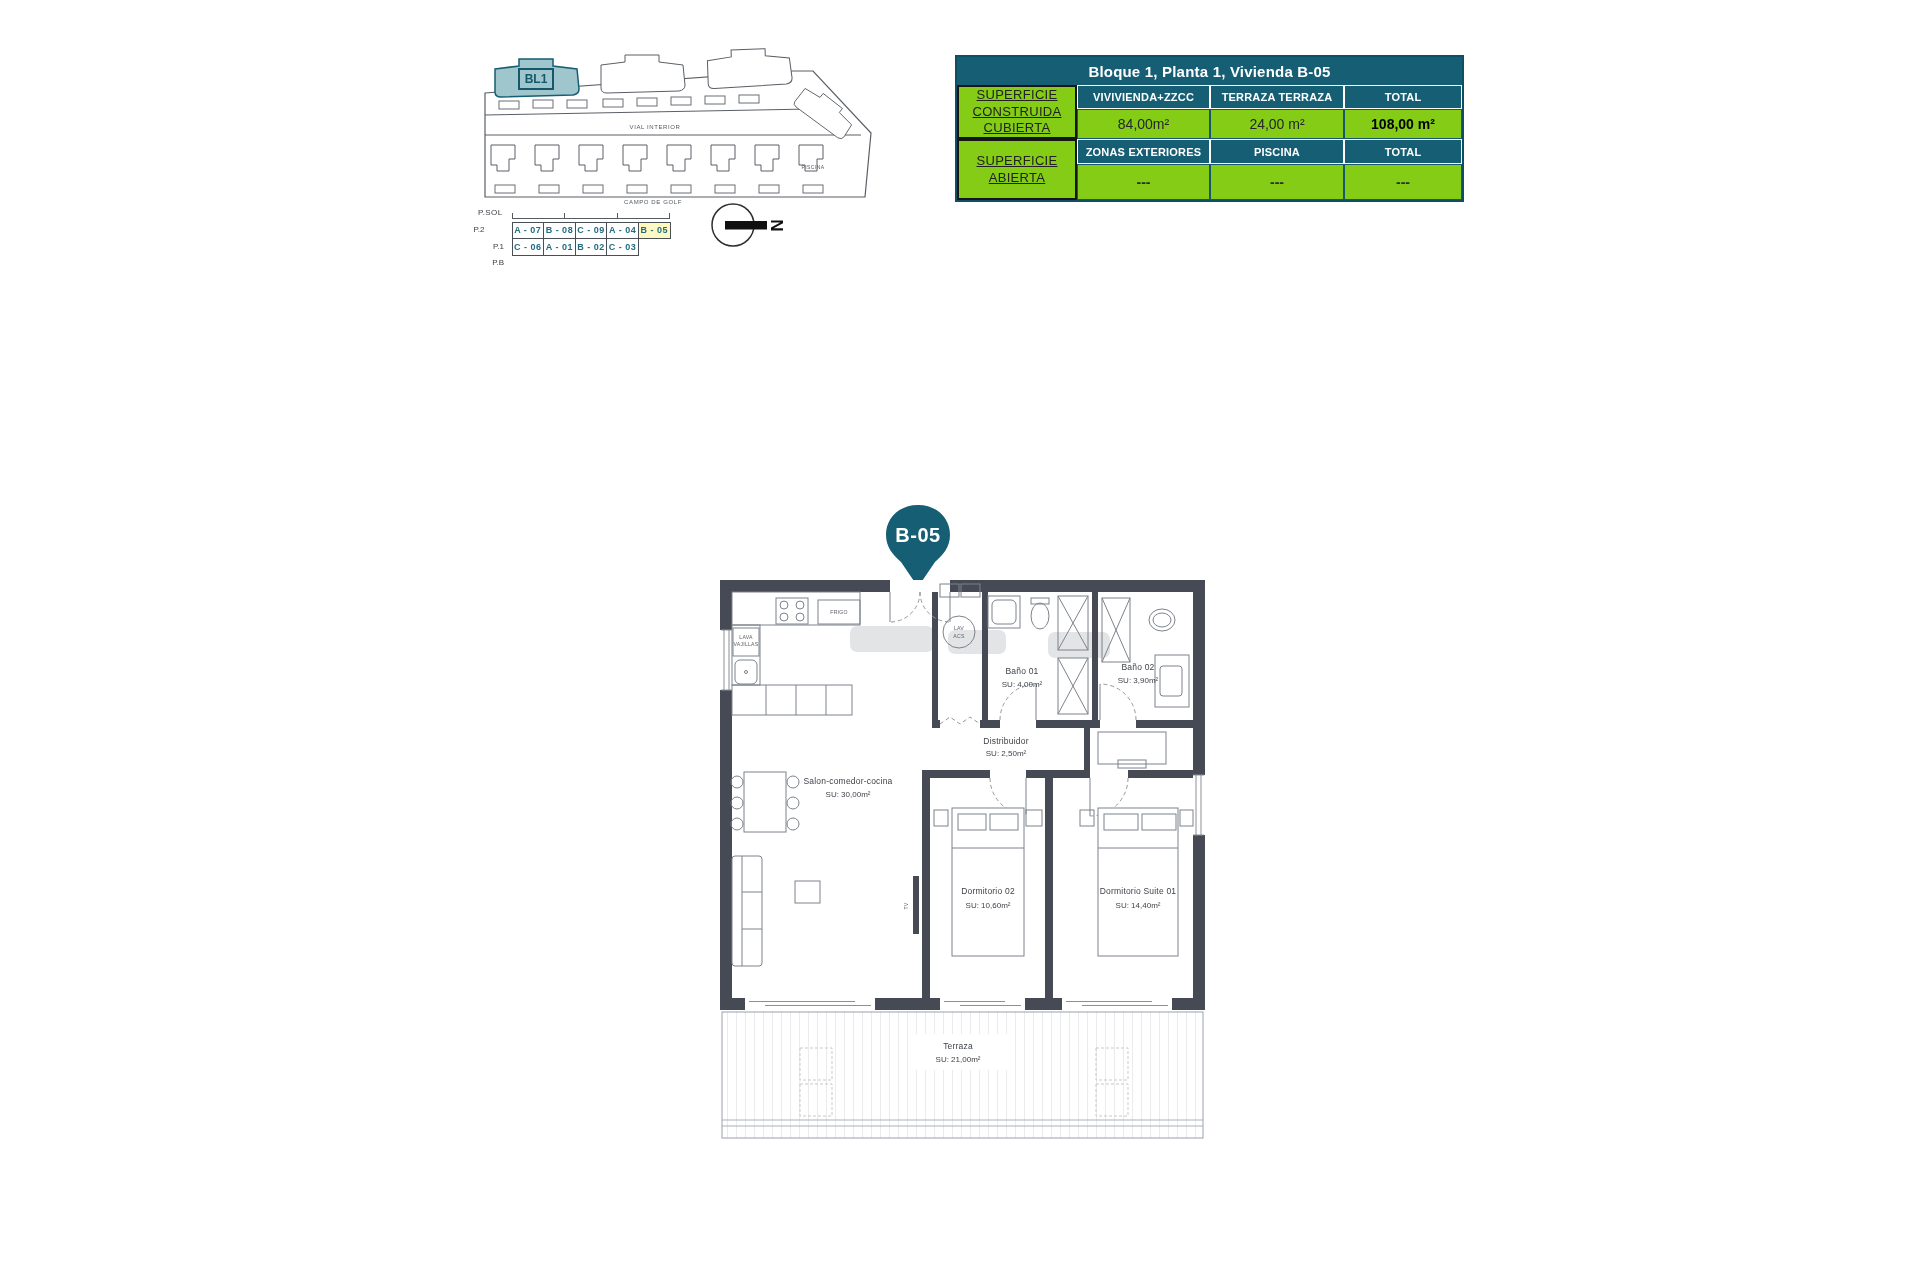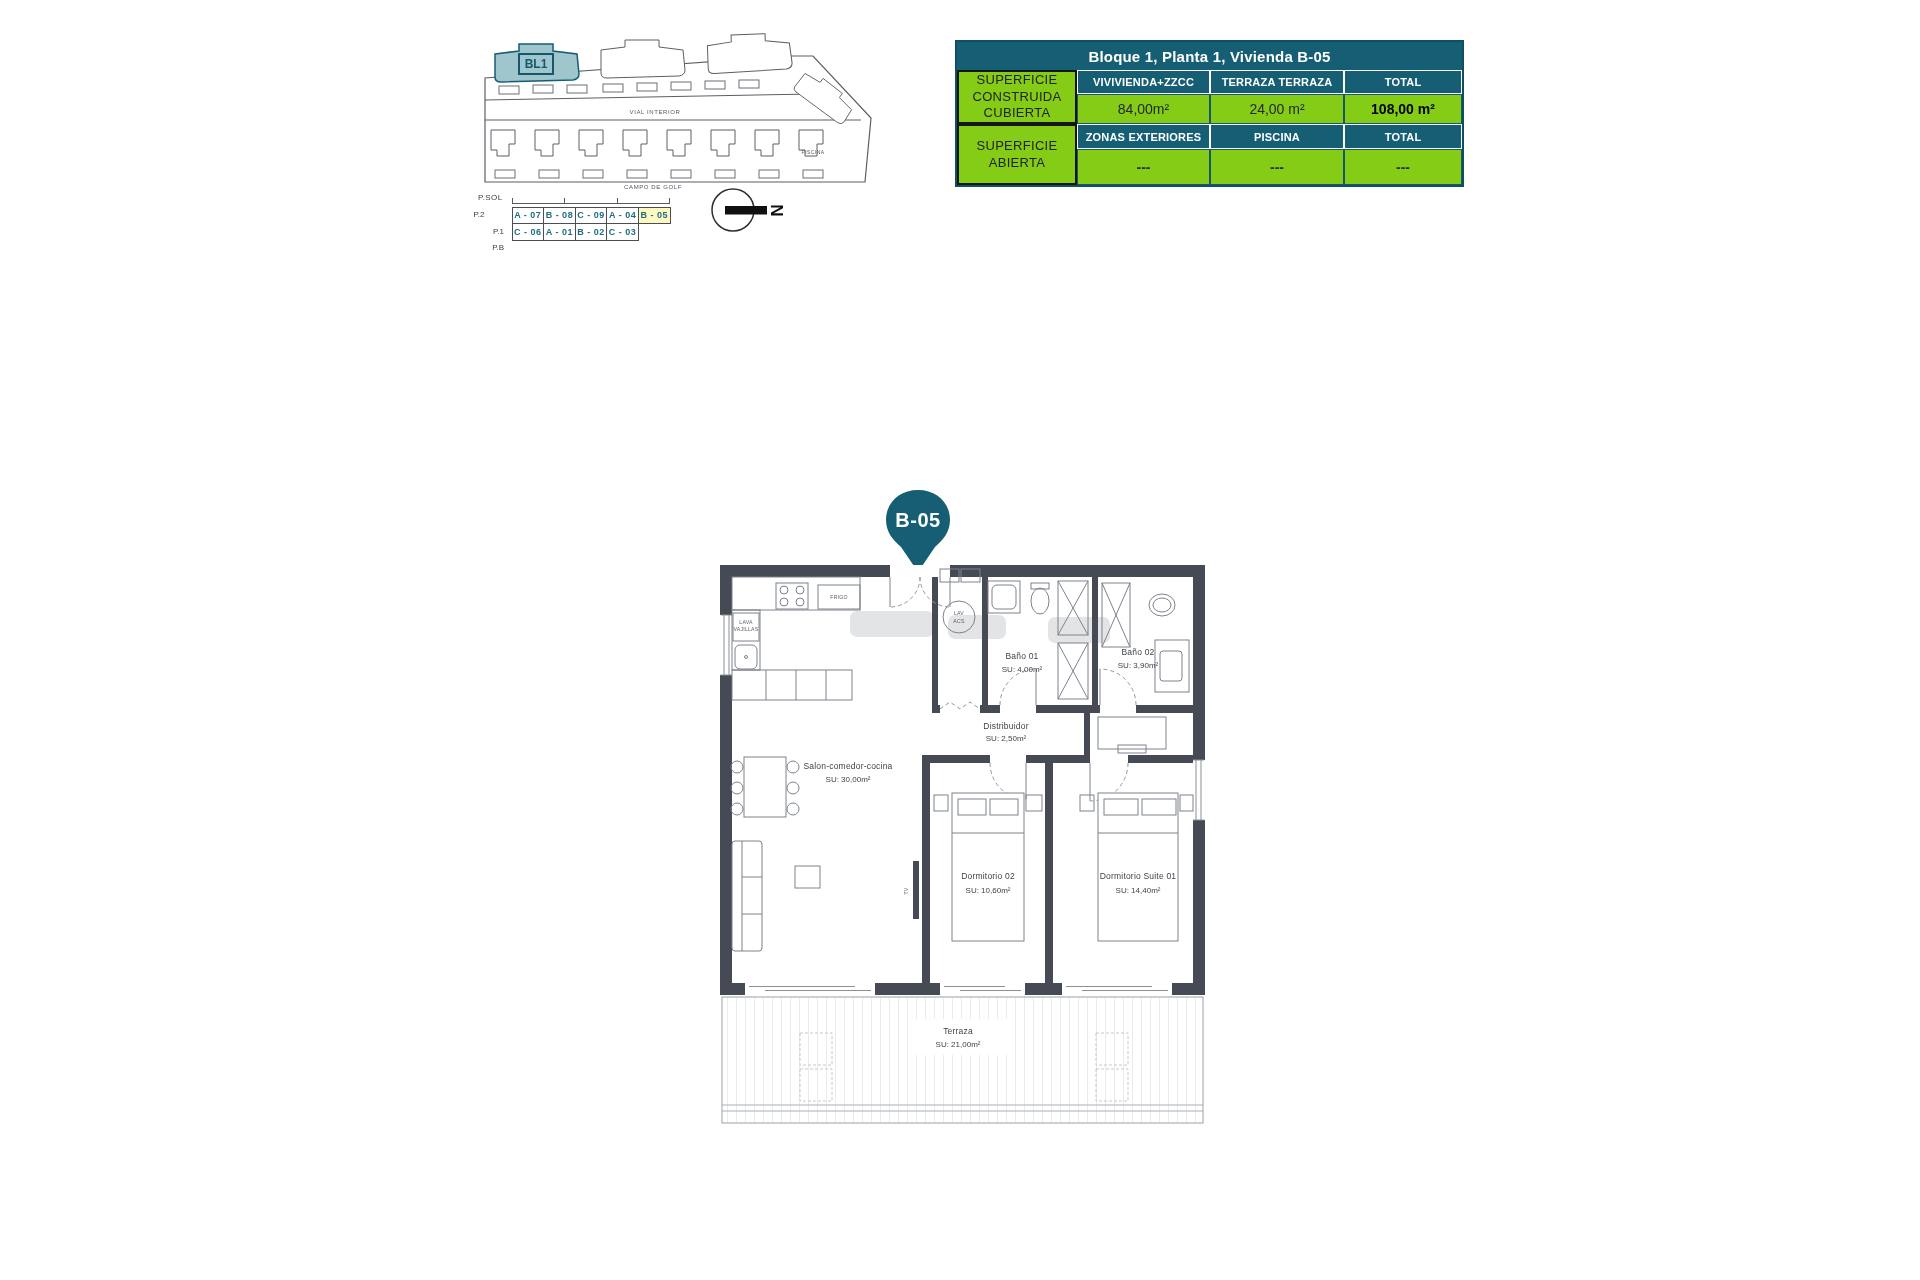--- a/index.html
+++ b/index.html
@@ -1,17 +1,17 @@
 <!DOCTYPE html>
 <html><head>
 <meta charset="utf-8">
 <style>
   html,body{margin:0;padding:0;background:#fff;}
   .page{position:relative;width:1920px;height:1124px;background:#fff;overflow:hidden;
-        font-family:"Liberation Sans",sans-serif;}
+        font-family:"Liberation Sans",sans-serif;margin-top:15px;}
   svg{position:absolute;overflow:visible;}
   svg text{font-family:"Liberation Sans",sans-serif;}
 
   
   .site-plan{left:473px;top:30px;}
 
   
   .unit-grid{position:absolute;left:450px;top:192px;width:240px;height:80px;}
   .psol{position:absolute;left:28px;top:1px;font-size:8px;color:#3c4046;letter-spacing:.4px;}
   .dimline{position:absolute;left:62px;top:11px;width:158px;border-top:1px solid #565b61;}
@@ -27,21 +27,21 @@
   .compass{left:700px;top:180px;}
 
   
   .info-table{position:absolute;left:955px;top:40px;display:grid;
               grid-template-columns:120px 133px 134px 118px;
               grid-template-rows:28px 24px 30px 25px 36px;
               background:#84cc16;border:2px solid #0f4e63;}
   .it-header{grid-column:1/5;background:#155e74;color:#fff;font-weight:bold;font-size:15px;
              display:flex;align-items:center;justify-content:center;letter-spacing:.2px;}
   .it-left{border:2px solid #151515;display:flex;align-items:center;justify-content:center;
-           text-align:center;font-size:13px;color:#222;line-height:1.3;letter-spacing:.3px;padding:0 10px;}
+           text-align:center;font-size:13px;color:#222;line-height:1.3;letter-spacing:.3px;padding:0 10px;text-decoration:underline;}
   .l1{grid-row:2/4;grid-column:1;}
   .l2{grid-row:4/6;grid-column:1;}
   .it-th{background:#155e74;color:#fff;font-weight:bold;font-size:11px;display:flex;
          align-items:center;justify-content:center;border:1.5px solid #fff;letter-spacing:.2px;}
   .it-val{display:flex;align-items:center;justify-content:center;font-size:14px;color:#24262a;
           border:1px solid #18586e;}
   .it-total{font-weight:bold;color:#000;}
   .it-dash{font-weight:bold;color:#2b2d31;}
 
   

